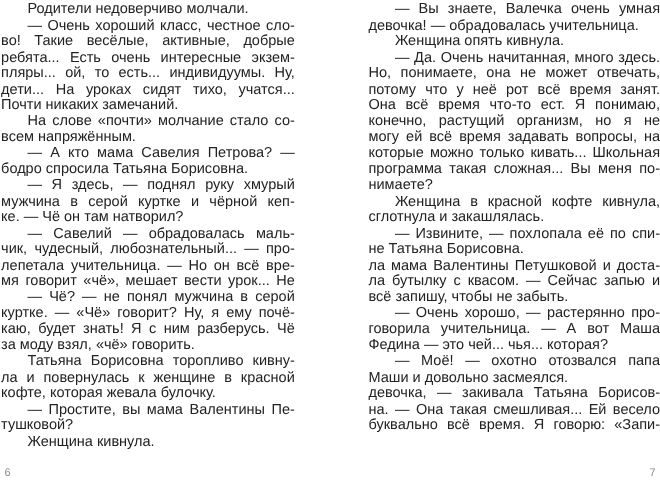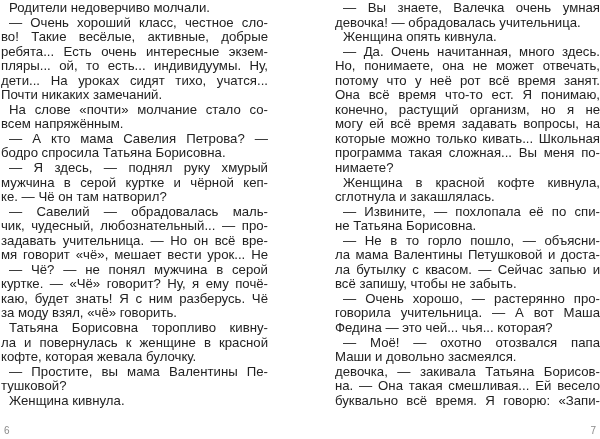--- a/index.html
+++ b/index.html
@@ -8,21 +8,21 @@
     font-family: "Liberation Sans", sans-serif; color: #222222;
   }
   .page { position: absolute; top: 0; height: 439px; }
   .page-left { left: 0; width: 268px; }
   .page-right { left: 334px; width: 266px; }
   .text { position: absolute; top: 1px; left: 1px; right: 0; }
   .line {
     font-size: 13.2px; line-height: 14.55px; height: 14.55px; white-space: nowrap;
     text-align: justify; text-align-last: justify; word-spacing: 0px;
   }
-  .line.indent { padding-left: 8px; }
+  .line.indent { padding-left: 24px; }
   .line.last { text-align-last: left; }
   .pagenum {
     position: absolute; top: 425px; font-size: 10px; color: #8a8a8a;
   }
   .page-left .pagenum { left: 4px; }
   .page-right .pagenum { right: 4px; }
 </style>
 </head>
 <body>
 
@@ -37,21 +37,21 @@
       <div class="line last">Почти никаких замечаний.</div>
       <div class="line indent">На слове «почти» молчание стало со-</div>
       <div class="line last">всем напряжённым.</div>
       <div class="line indent">— А кто мама Савелия Петрова? —</div>
       <div class="line last">бодро спросила Татьяна Борисовна.</div>
       <div class="line indent">— Я здесь, — поднял руку хмурый</div>
       <div class="line">мужчина в серой куртке и чёрной кеп-</div>
       <div class="line last">ке. — Чё он там натворил?</div>
       <div class="line indent">— Савелий — обрадовалась маль-</div>
       <div class="line">чик, чудесный, любознательный... — про-</div>
-      <div class="line">задавать учительница. — Но он всё вре-</div>
+      <div class="line">лепетала учительница. — Но он всё вре-</div>
       <div class="line">мя говорит «чё», мешает вести урок... Не</div>
       <div class="line indent">— Чё? — не понял мужчина в серой</div>
       <div class="line">куртке. — «Чё» говорит? Ну, я ему почё-</div>
       <div class="line">каю, будет знать! Я с ним разберусь. Чё</div>
       <div class="line last">за моду взял, «чё» говорить.</div>
       <div class="line indent">Татьяна Борисовна торопливо кивну-</div>
       <div class="line">ла и повернулась к женщине в красной</div>
       <div class="line last">кофте, которая жевала булочку.</div>
       <div class="line indent">— Простите, вы мама Валентины Пе-</div>
       <div class="line last">тушковой?</div>
@@ -71,21 +71,20 @@
       <div class="line">Она всё время что-то ест. Я понимаю,</div>
       <div class="line">конечно, растущий организм, но я не</div>
       <div class="line">могу ей всё время задавать вопросы, на</div>
       <div class="line">которые можно только кивать... Школьная</div>
       <div class="line">программа такая сложная... Вы меня по-</div>
       <div class="line last">нимаете?</div>
       <div class="line indent">Женщина в красной кофте кивнула,</div>
       <div class="line last">сглотнула и закашлялась.</div>
       <div class="line indent">— Извините, — похлопала её по спи-</div>
       <div class="line last">не Татьяна Борисовна.</div>
-      <div class="line indent">— Не в то горло пошло, — объясни-</div>
       <div class="line">ла мама Валентины Петушковой и доста-</div>
       <div class="line">ла бутылку с квасом. — Сейчас запью и</div>
       <div class="line last">всё запишу, чтобы не забыть.</div>
       <div class="line indent">— Очень хорошо, — растерянно про-</div>
       <div class="line">говорила учительница. — А вот Маша</div>
       <div class="line last">Федина — это чей... чья... которая?</div>
       <div class="line indent">— Моё! — охотно отозвался папа</div>
       <div class="line last">Маши и довольно засмеялся.</div>
       <div class="line">девочка, — закивала Татьяна Борисов-</div>
       <div class="line">на. — Она такая смешливая... Ей весело</div>

